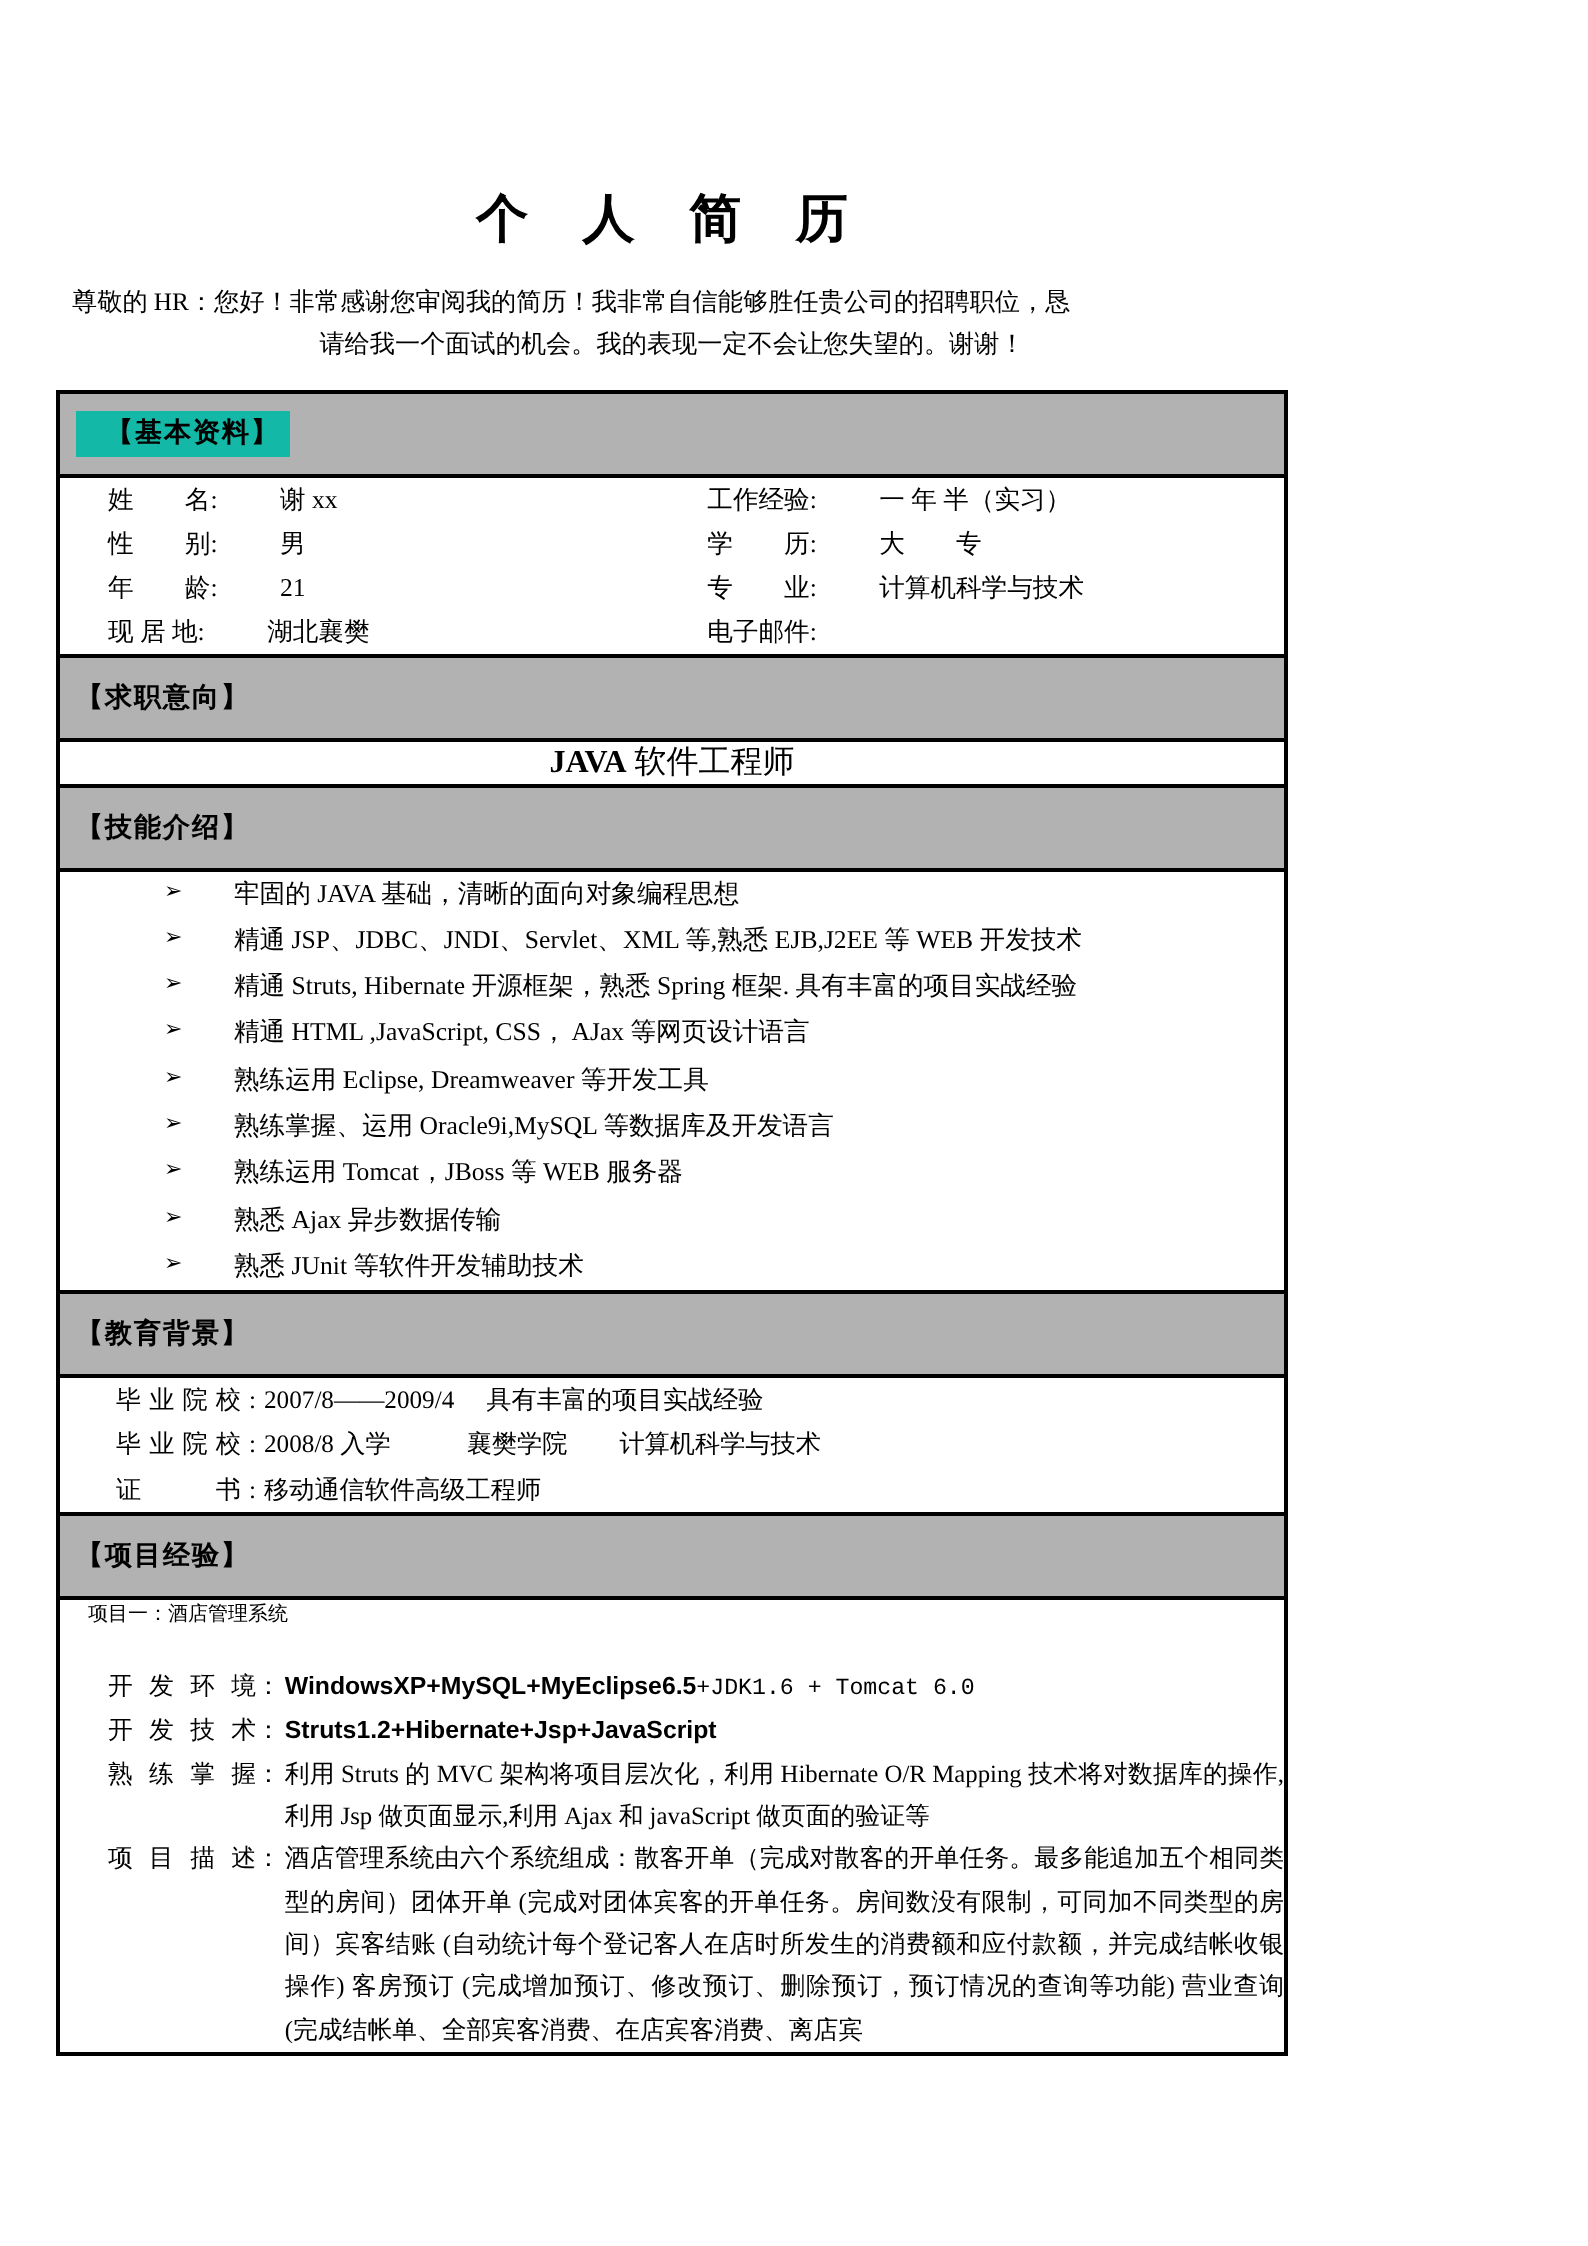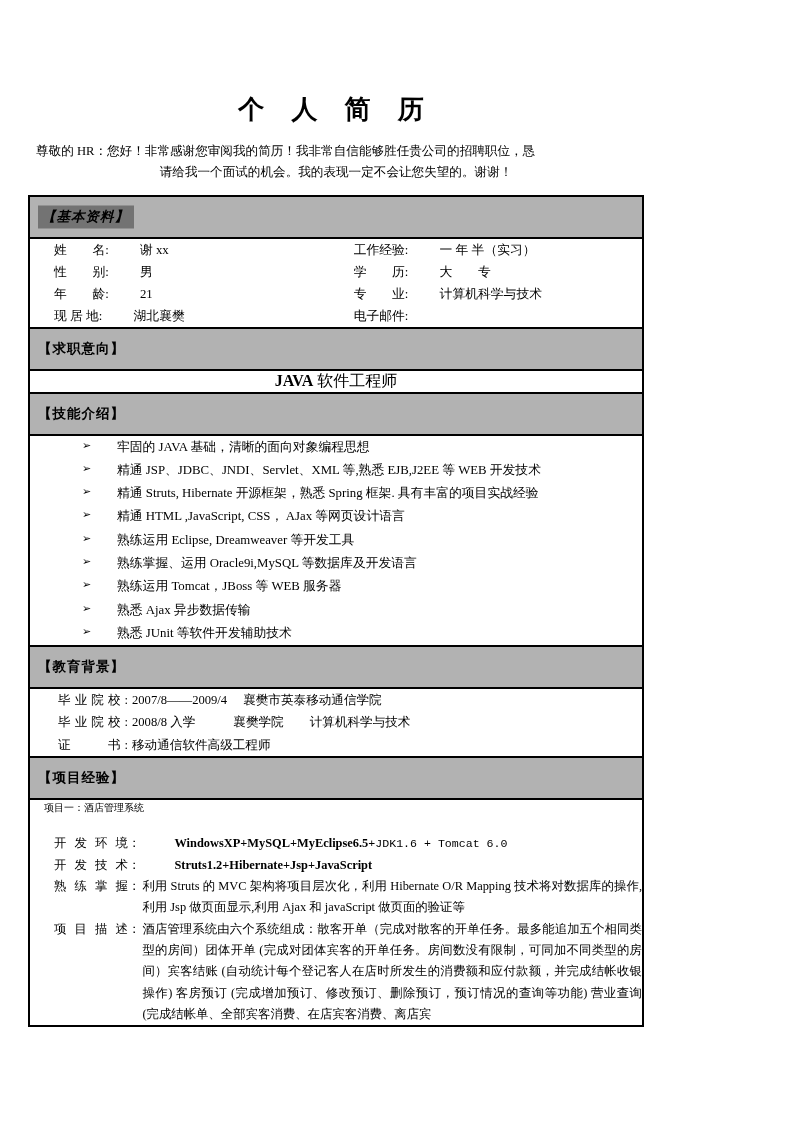--- a/index.html
+++ b/index.html
@@ -74,23 +74,22 @@
     left: 8px;
     top: 50%;
     transform: translateY(-50%);
     font-size: 13.5px;
     font-weight: bold;
     letter-spacing: 1px;
     white-space: nowrap;
     font-family: "Liberation Sans", "DejaVu Sans", sans-serif;
   }
   .sec-head .sec-label.hl {
-    background: #737373;
-    padding: 2px 5px 3px 4px;
-    font-style: italic;
+    background: #14b8a6;
+    padding: 2px 5px 3px 15px;
   }
 
   
   .basic-body {
     padding: 8px 0 9px 0;
   }
   .info-grid {
     width: 100%;
     border-collapse: collapse;
     table-layout: fixed;
@@ -131,22 +130,21 @@
     font-size: 11px;
     font-family: "DejaVu Sans", sans-serif;
     font-weight: bold;
   }
   .skill-row .stext {
     display: inline-block;
     padding-left: 35px;
   }
   .mono-b {
     font-weight: bold;
-    font-family: Liberation Serif, serif;
-    margin-left: 32px;
+    font-family: Liberation Sans, sans-serif;
   }
 
   
   .edu-body { padding: 8px 0 9px 0; }
   .edu-row {
     font-size: 12.6px;
     line-height: 1.78;
     padding-left: 28px;
     white-space: nowrap;
   }
@@ -323,21 +321,21 @@
 
       <tr>
         <td class="sec-head">
           <span class="sec-label">【教育背景】</span>
         </td>
       </tr>
 
       <tr>
         <td class="edu-body">
           <div class="edu-row">
-            <span class="elbl">毕业院校:</span><span class="eval">2007/8——2009/4</span><span class="gap-s"></span><span>襄樊市英泰移动通信学院</span>
+            <span class="elbl">毕业院校:</span><span class="eval">2007/8——2009/4</span><span class="gap-s"></span><span>具有丰富的项目实战经验</span>
           </div>
           <div class="edu-row">
             <span class="elbl">毕业院校:</span><span class="eval">2008/8 入学</span><span class="gap-m"></span><span>襄樊学院</span><span class="gap-l"></span><span>计算机科学与技术</span>
           </div>
           <div class="edu-row">
             <span class="elbl">证　　书:</span><span class="eval">移动通信软件高级工程师</span>
           </div>
         </td>
       </tr>
 

